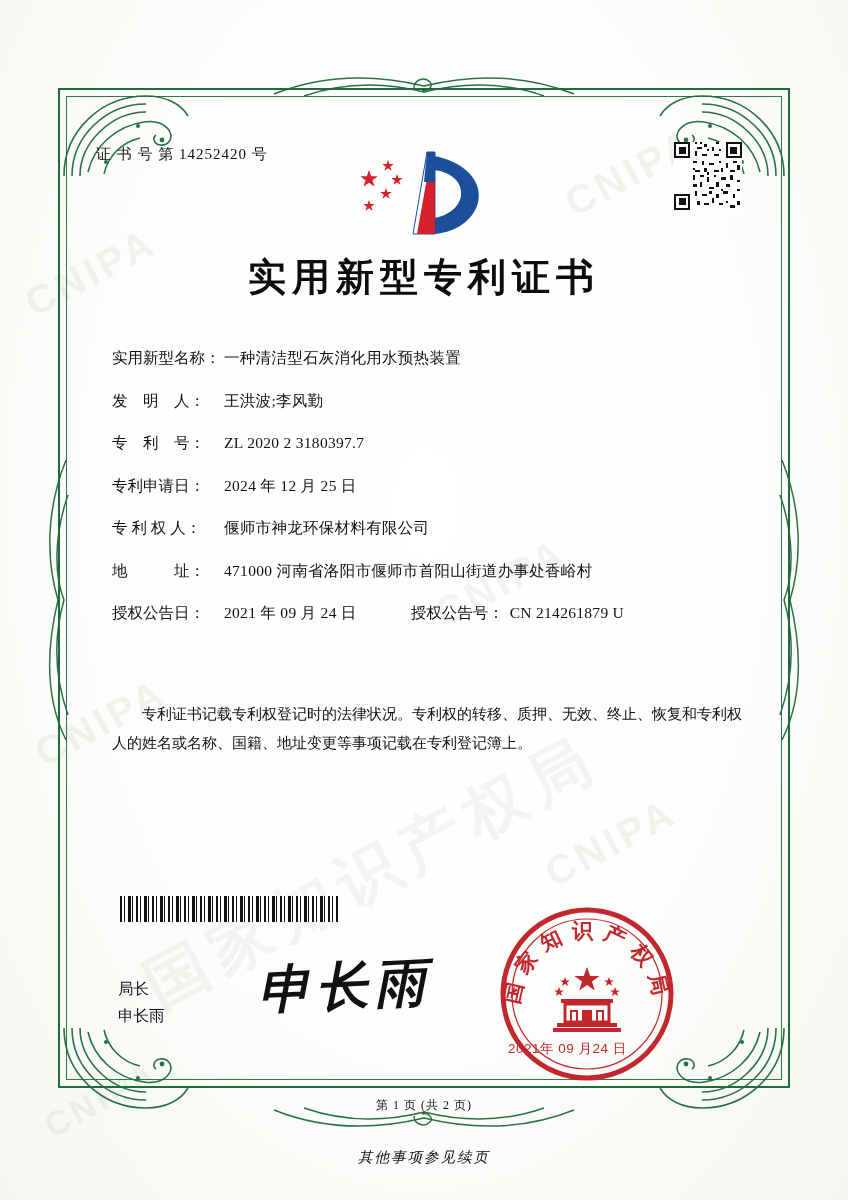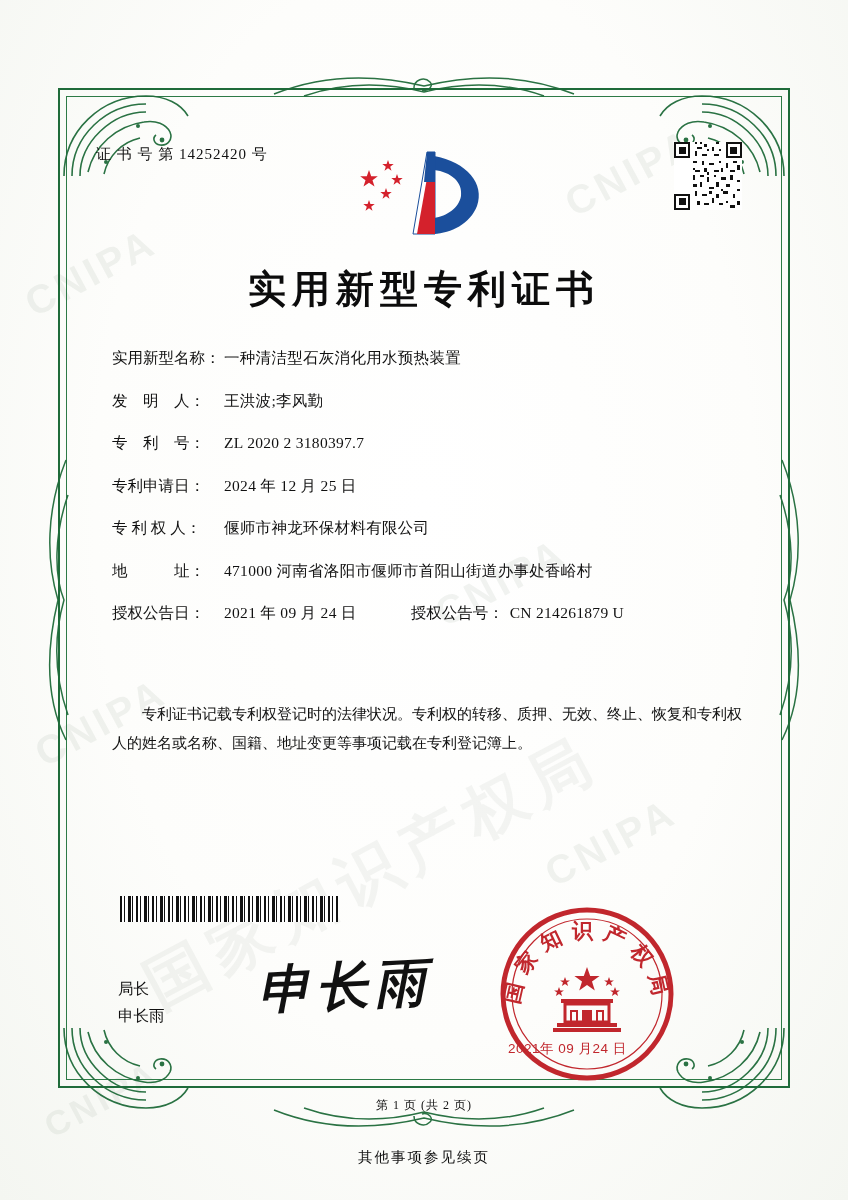--- a/index.html
+++ b/index.html
@@ -102,21 +102,21 @@
     top: 148px;
     transform: translateX(-50%);
     width: 170px;
     height: 92px;
   }
 
   .title {
     position: absolute;
     left: 0;
     right: 0;
-    top: 264px;
+    top: 252px;
     text-align: center;
     font-size: 38px;
     font-weight: bold;
     letter-spacing: 6px;
     font-family: "Liberation Serif", "DejaVu Serif", serif;
     color: #0c0c0c;
   }
 
   
   .fields {
@@ -235,20 +235,21 @@
     letter-spacing: 1px;
   }
   .footnote {
     position: absolute;
     left: 0;
     right: 0;
     top: 1148px;
     text-align: center;
     font-size: 14.5px;
     letter-spacing: 2px;
+    font-style: italic;
   }
 </style>
 </head>
 <body>
 
 <div class="page">
 
   <div class="watermarks">
     <div class="wm w1">CNIPA</div>
     <div class="wm w2">CNIPA</div>

